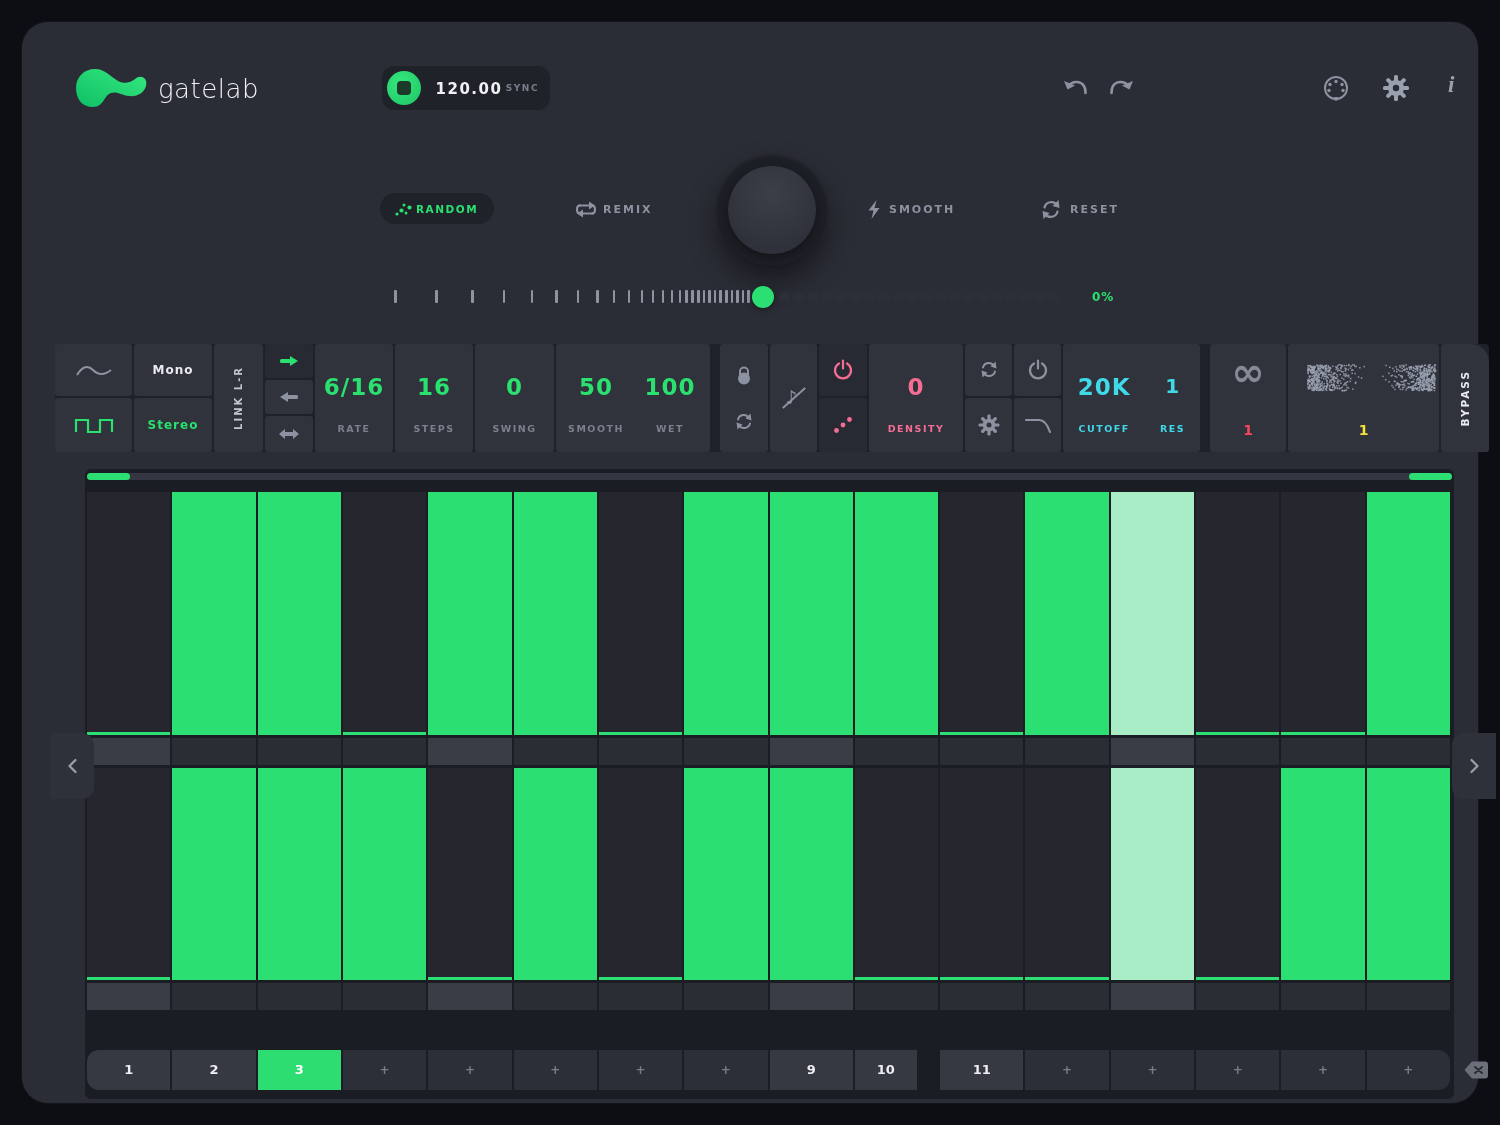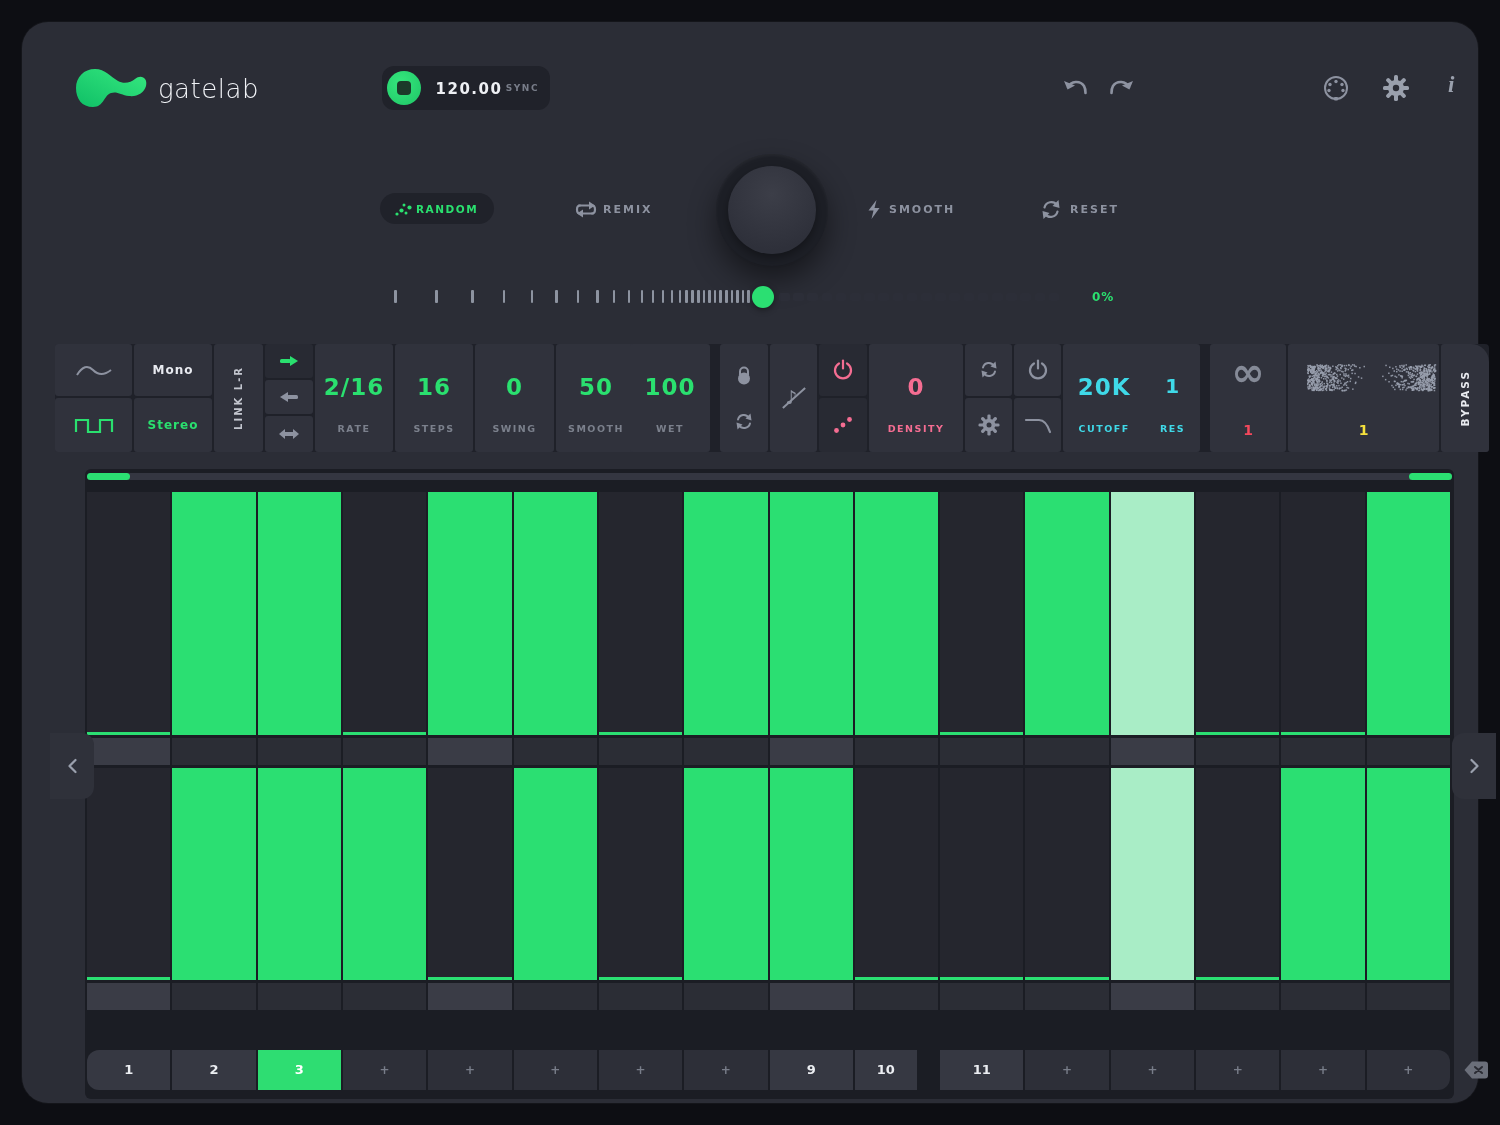--- a/index.html
+++ b/index.html
@@ -256,21 +256,21 @@
     </div>
     <div class="cell ctr" style="left:243px;top:394px;width:48px;height:36px">
       <svg width="22" height="12">
           <rect x="6" y="4" width="10" height="4" fill="#8d92a0"></rect>
           <polygon points="7,1 1,6 7,11" fill="#8d92a0"></polygon>
           <polygon points="15,1 21,6 15,11" fill="#8d92a0"></polygon>
         </svg>
     </div>
 
     <div class="cell" style="left:293px;top:322px;width:78px;height:108px">
-      <div class="val">2/16</div>
+      <div class="val">6/16</div>
       <div class="lbl">RATE</div>
     </div>
     <div class="cell" style="left:373px;top:322px;width:78px;height:108px">
       <div class="val">16</div>
       <div class="lbl">STEPS</div>
     </div>
     <div class="cell" style="left:453px;top:322px;width:79px;height:108px">
       <div class="val">0</div>
       <div class="lbl">SWING</div>
     </div>

